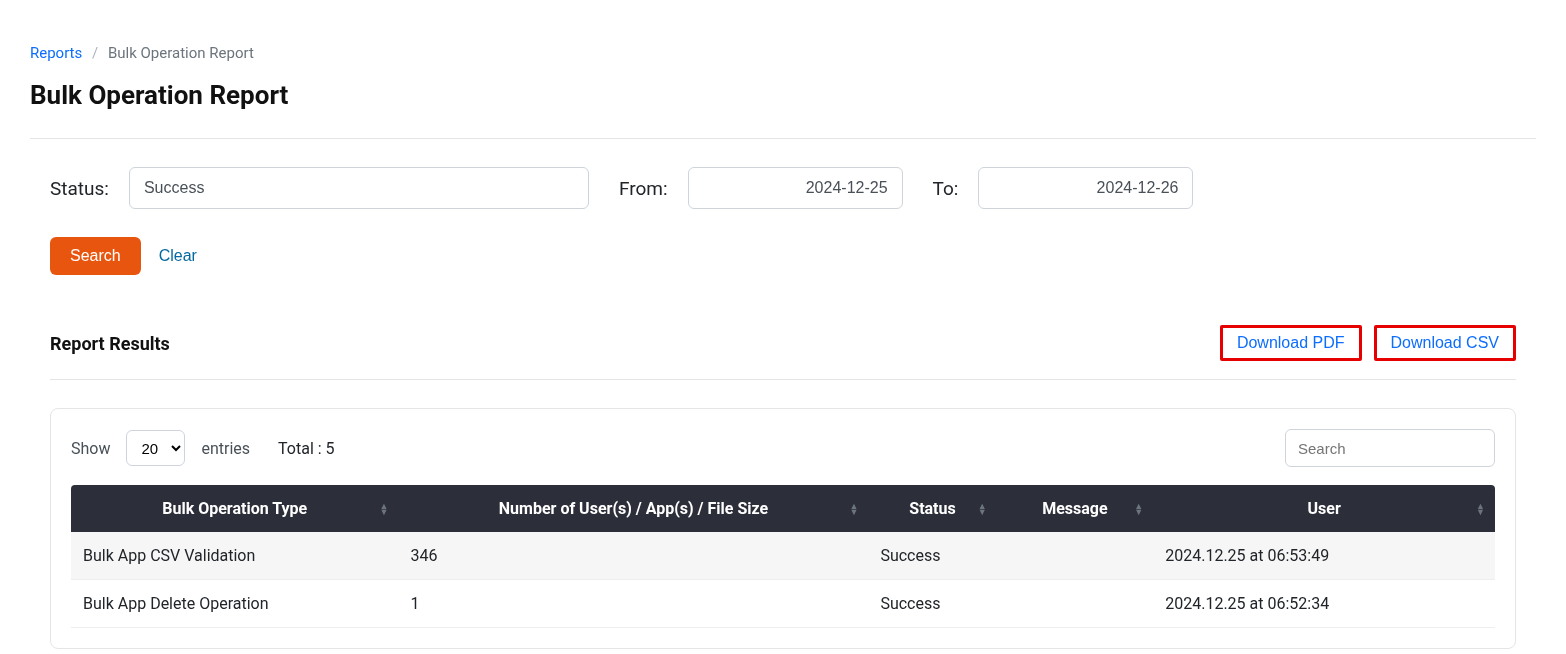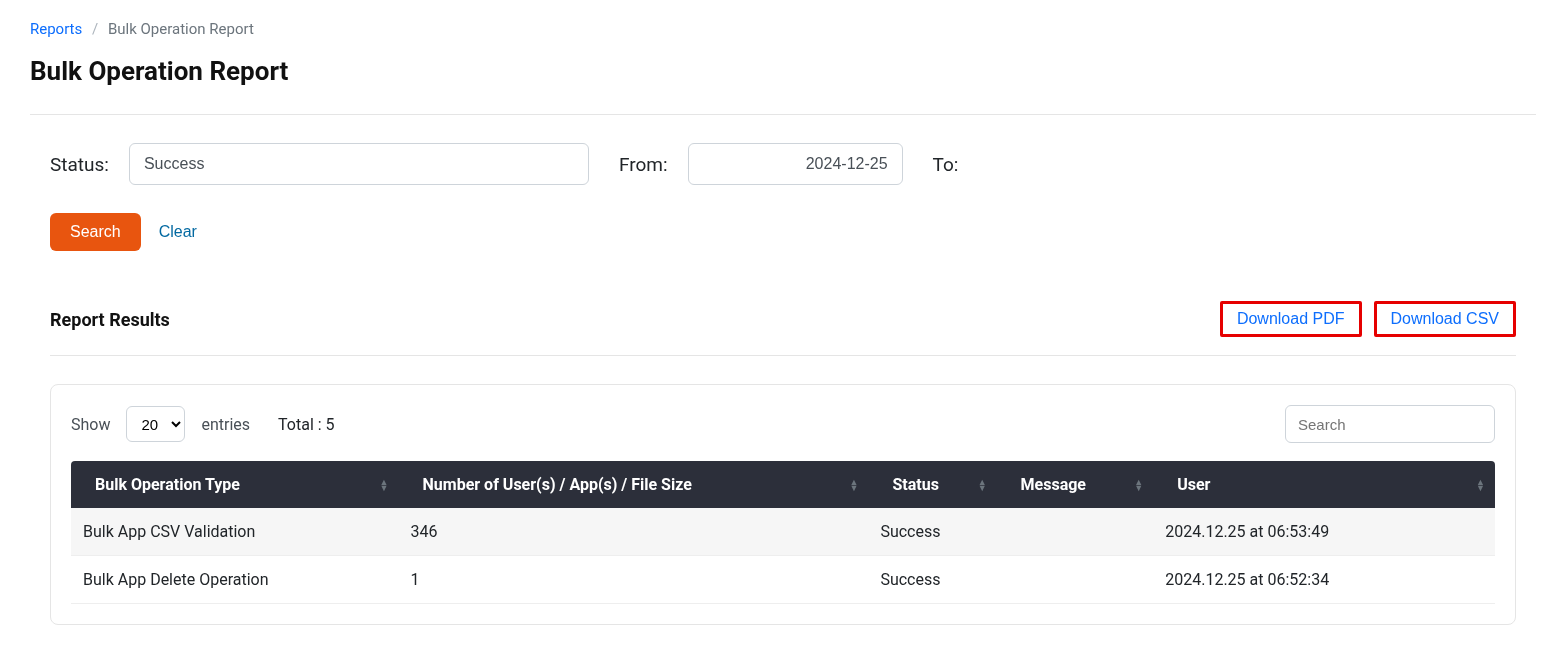--- a/index.html
+++ b/index.html
@@ -7,20 +7,21 @@
     font-family: -apple-system, BlinkMacSystemFont, "Segoe UI", Roboto, "Helvetica Neue", Arial, sans-serif;
     background: #fff;
     color: #212529;
     padding: 20px 30px;
     width: 1566px;
   }
   .breadcrumb {
     font-size: 15px;
     margin-bottom: 18px;
     color: #6c757d;
+    margin-top: 24px;
   }
   .breadcrumb a {
     color: #0d6efd;
     text-decoration: none;
     cursor: pointer;
   }
   .breadcrumb .sep {
     color: #adb5bd;
     margin: 0 6px;
   }
@@ -163,21 +164,21 @@
     font-size: 15px;
     outline: none;
   }
   table.data-table {
     width: 100%;
     border-collapse: collapse;
   }
   table.data-table thead th {
     background: #2c2f3a;
     color: #fff;
-    text-align: left;
+    text-align: center;
     padding: 14px 24px;
     font-size: 16px;
     font-weight: 700;
     position: relative;
   }
   table.data-table thead th:first-child { border-top-left-radius: 4px; }
   table.data-table thead th:last-child { border-top-right-radius: 4px; }
   .sort-arrows {
     position: absolute;
     right: 10px;
@@ -219,20 +220,21 @@
   <div class="filter-group">
     <span class="filter-label">Status:</span>
     <input class="filter-input status-input" value="Success" style="">
   </div>
   <div class="filter-group">
     <span class="filter-label">From:</span>
     <input class="filter-input date-input" value="2024-12-25" style="">
   </div>
   <div class="filter-group">
     <span class="filter-label">To:</span>
+    <input class="filter-input date-input" value="2024-12-26" style="">
   </div>
 </div>
 
 <div class="btn-row">
   <button class="btn-search">Search</button>
   <button class="btn-clear">Clear</button>
 </div>
 
 <div class="results-header">
   <span class="results-title">Report Results</span>

